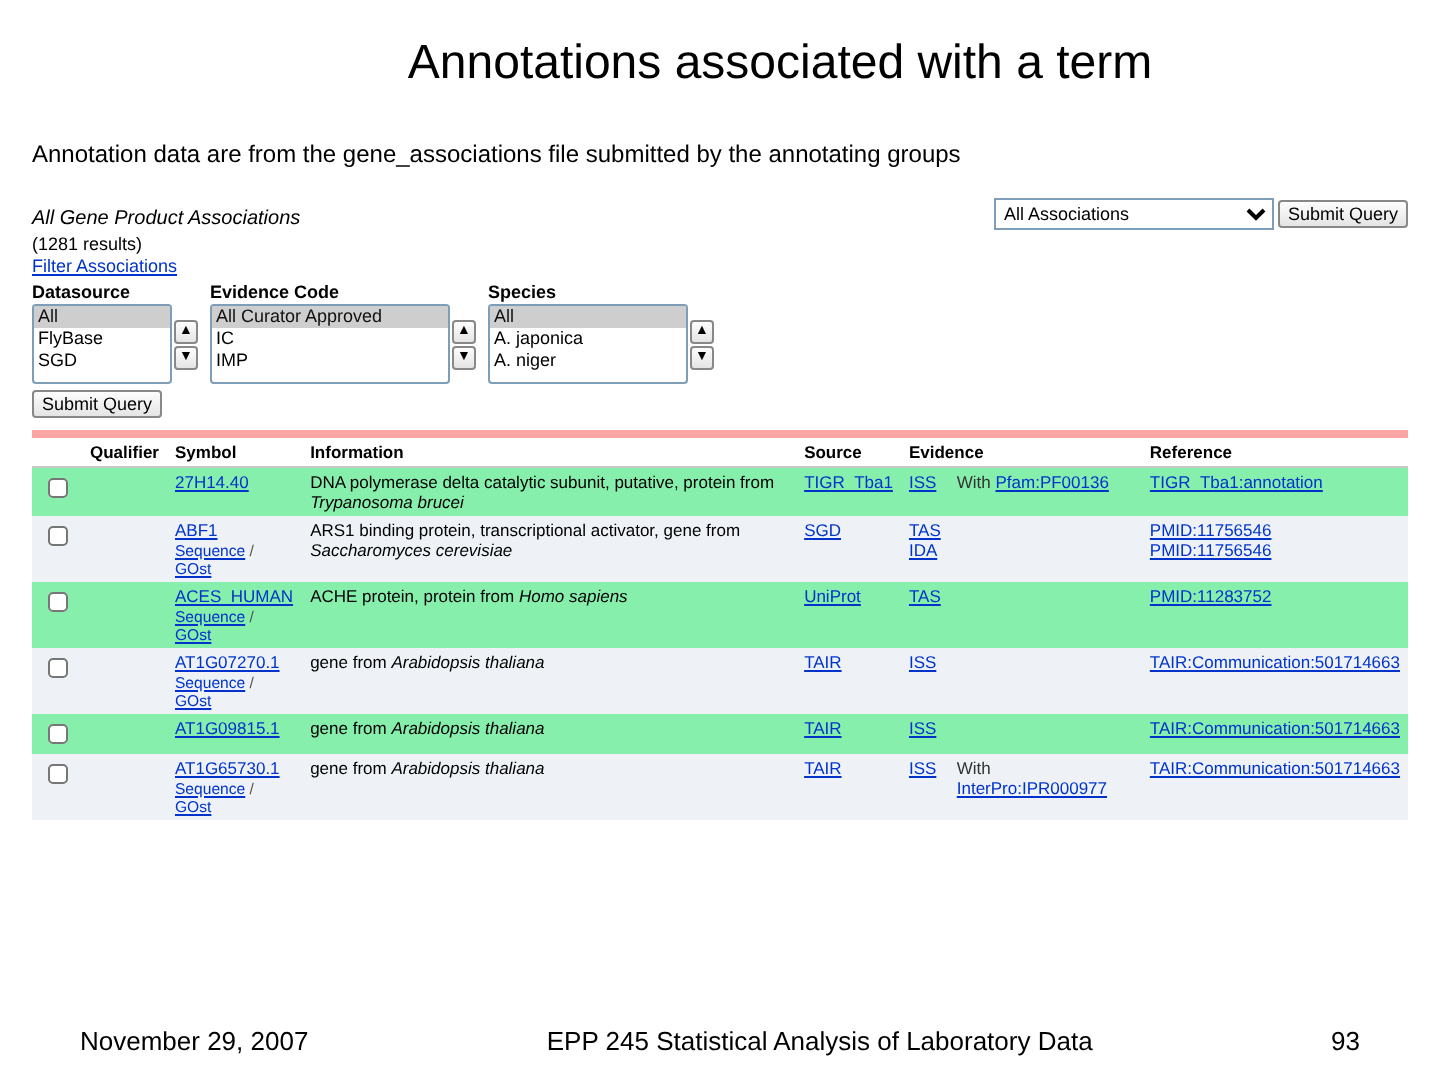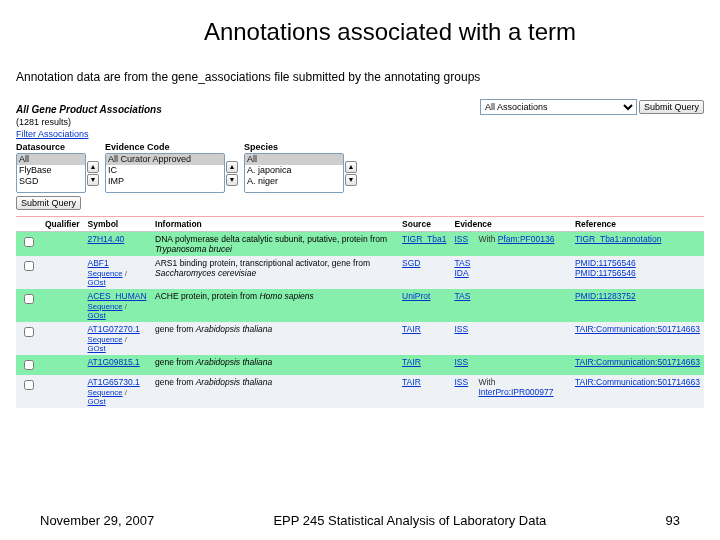--- a/index.html
+++ b/index.html
@@ -28,33 +28,33 @@
   .shot {
     margin: 0 16px;
   }
   .topbar {
     display: flex;
     justify-content: space-between;
     align-items: flex-end;
     margin-bottom: 2px;
   }
   .sec-title {
-    font-weight: bold;
+    font-weight: normal;
     font-style: italic;
     font-size: 10px;
   }
   .get-all {
     text-align: right;
     font-size: 9px;
   }
   .get-all-label { font-weight: bold; font-style: italic; }
   .get-all-row { display: flex; align-items: center; gap: 2px; margin-top: 1px; }
   select.assoc-select {
     font-size: 9px;
-    width: 157px;
+    width: 140px;
     height: 16px;
     border: 1px solid #7e9db9;
     background: #fff;
   }
   .btn {
     font-size: 9px;
     padding: 1px 4px;
     border: 1px solid #888;
     border-radius: 2px;
     background: linear-gradient(#fdfdfd,#e4e4e4);
@@ -106,21 +106,21 @@
   }
   .submit-row { margin: 3px 0 6px 0; }
   table.data {
     width: 100%;
     border-collapse: collapse;
     font-size: 8.5px;
   }
   table.data th {
     text-align: left;
     font-weight: bold;
-    border-top: 1px solid #fca5a5;
+    border-top: 4px solid #fca5a5;
     border-bottom: 1px solid #c8c8c8;
     padding: 2px 4px;
     background: #fff;
   }
   table.data td {
     padding: 2px 4px;
     vertical-align: top;
   }
   tr.rowA { background: #86efac; }
   tr.rowB { background: #eef2f6; }

